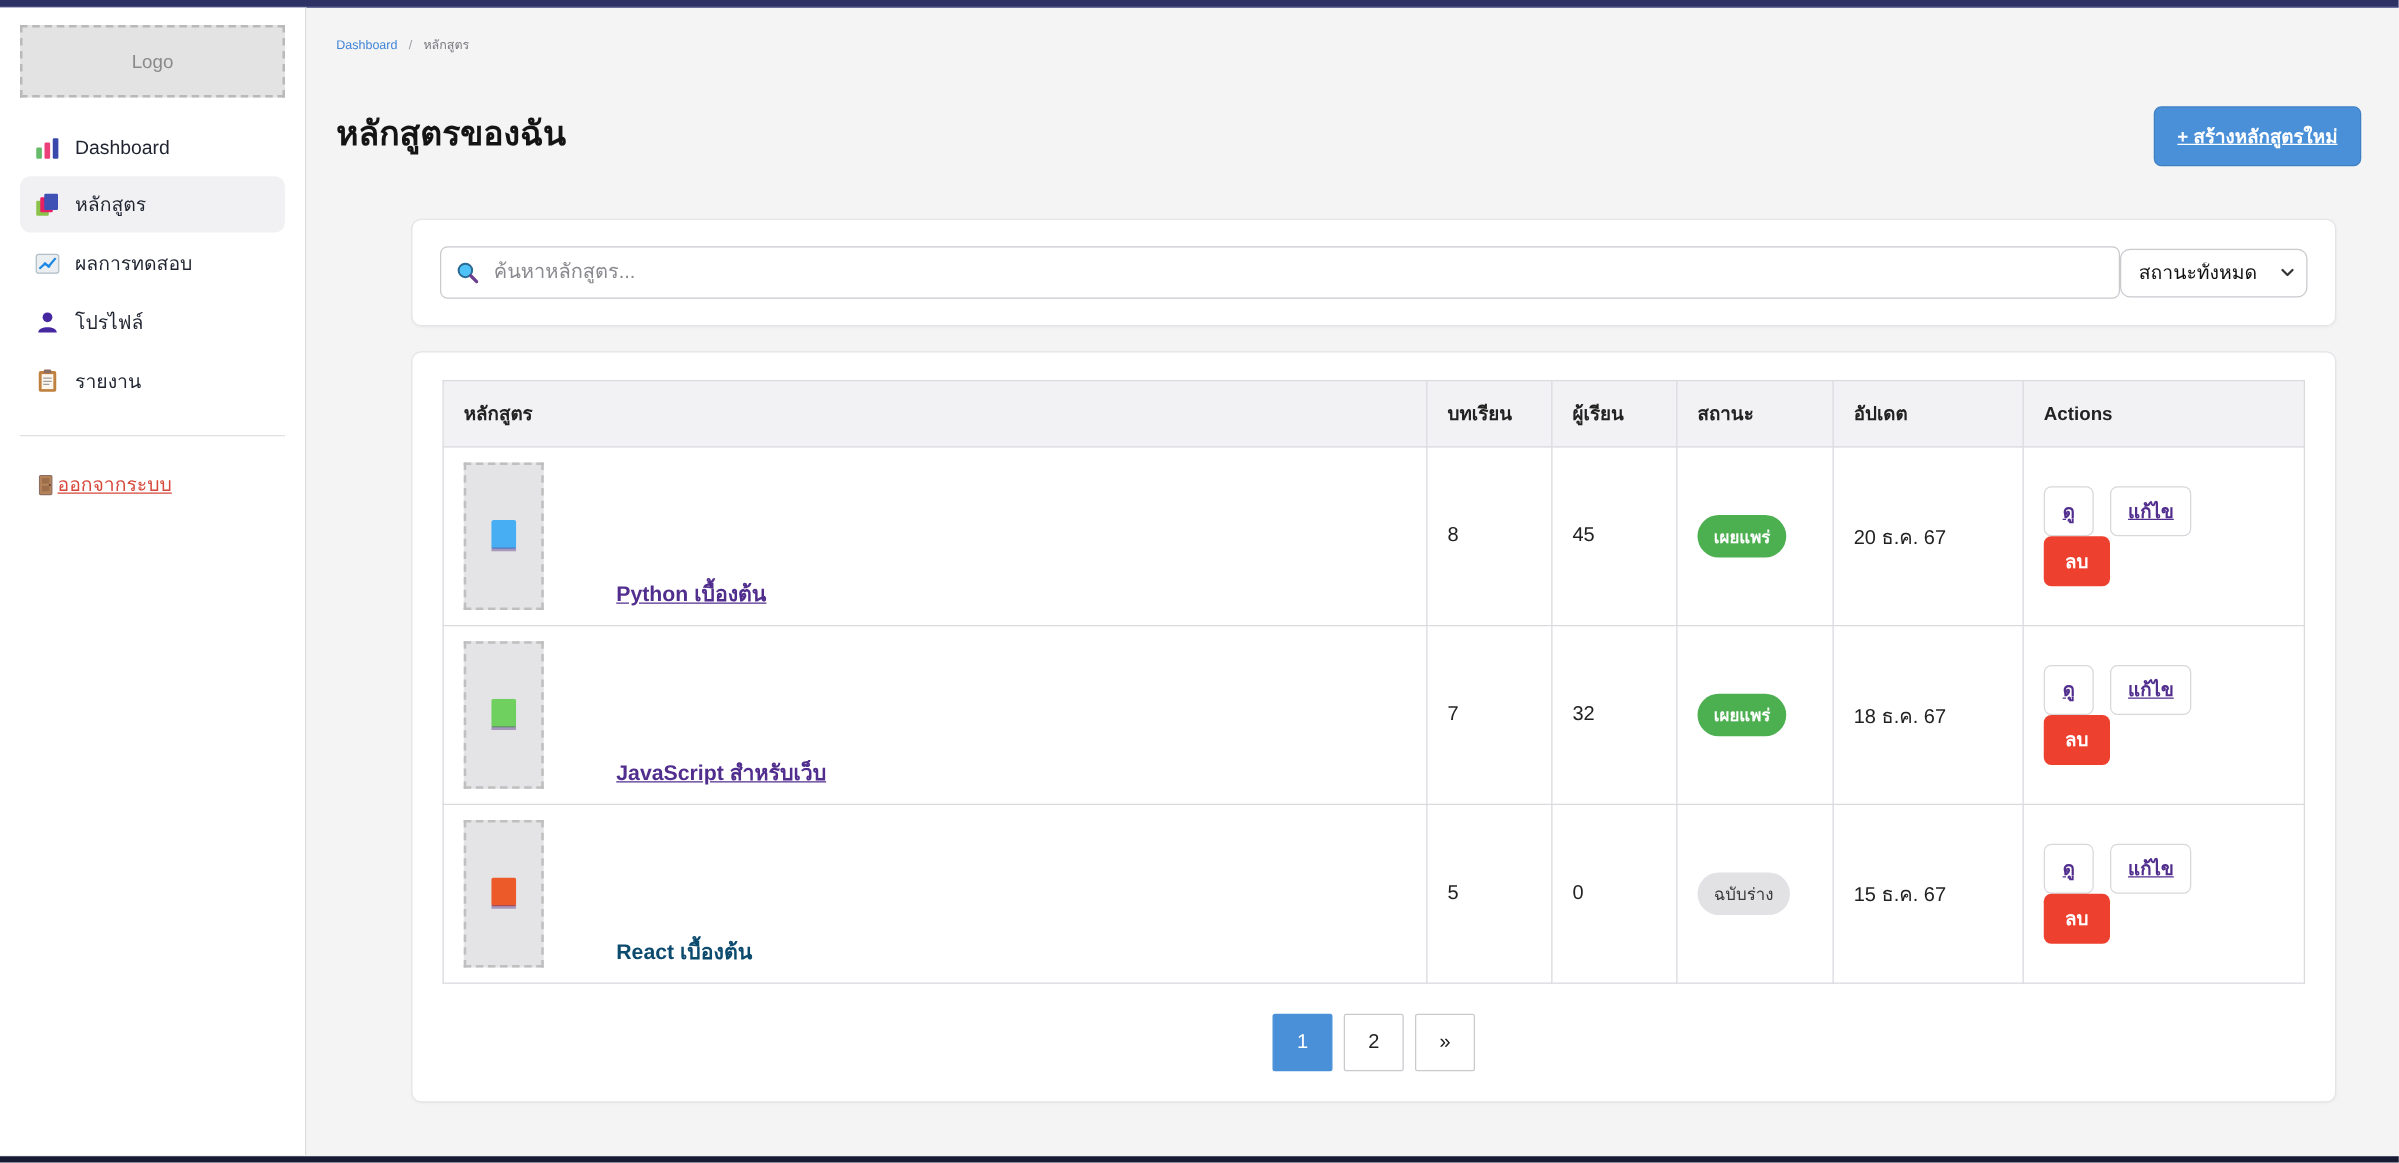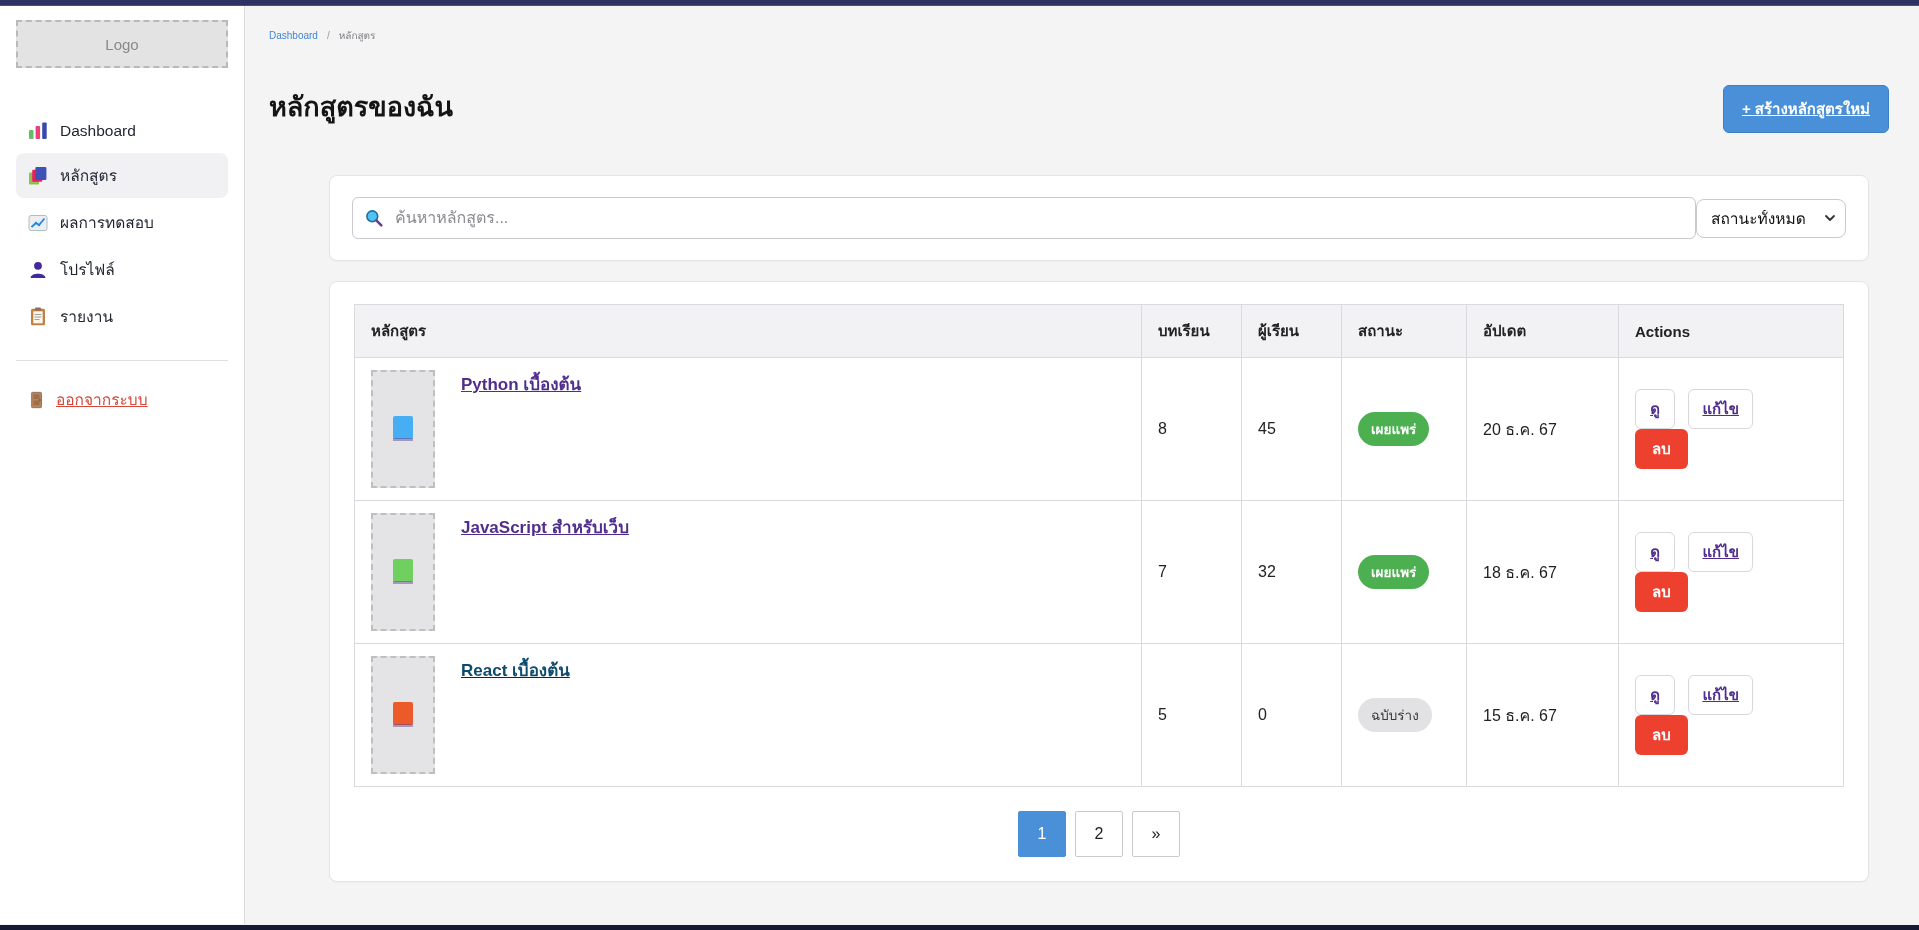--- a/index.html
+++ b/index.html
@@ -13,29 +13,29 @@
     width:1919px;height:930px;overflow:hidden;
     font-family:"Liberation Sans","DejaVu Sans",sans-serif;
     background:#f4f4f5;color:#222;
   }
   .topbar{height:6px;background:var(--topbar);border-bottom:1px solid #484d85;}
   .bottombar{position:fixed;left:0;bottom:0;width:1919px;height:5px;background:var(--bottombar);}
   .frame{display:flex;height:918px;}
 
   
   .sidebar{width:245px;min-width:245px;background:#fff;border-right:1px solid #dcdcdc;padding:14px 16px;}
-  .logo-box{height:48px;border:2px dashed #b9b9b9;background:#e3e3e3;color:#8a8a8a;
-    display:flex;align-items:center;justify-content:center;font-size:15px;margin-bottom:42px;}
+  .logo-box{height:58px;border:2px dashed #b9b9b9;background:#e3e3e3;color:#8a8a8a;
+    display:flex;align-items:center;justify-content:center;font-size:15px;margin-bottom:20px;}
   .nav{display:flex;flex-direction:column;}
   .nav-item{display:flex;align-items:center;gap:12px;padding:10px 12px;margin:1px 0;border-radius:8px;
     font-size:15.5px;color:#1f2430;cursor:pointer;}
   .nav-item.active{background:#f1f1f4;}
   .nav-icon{width:20px;height:20px;display:inline-flex;flex:0 0 auto;}
   .sidebar-divider{border:none;border-top:1px solid #e0e0e0;margin:20px 0 26px;}
-  .logout{display:inline-flex;align-items:center;gap:10px;margin-left:12px;color:var(--red-logout);
+  .logout{display:inline-flex;align-items:center;margin-left:12px;color:var(--red-logout);
     font-size:15.5px;text-decoration:underline;cursor:pointer;}
   .logout .nav-icon{width:18px;height:18px;}
 
   
   .main{flex:1;padding:14px 30px 0 24px;overflow:hidden;}
   .breadcrumb{font-size:10px;color:#7a7a80;margin:8px 0 42px;}
   .breadcrumb .bc-home{color:var(--link-blue);text-decoration:none;cursor:pointer;}
   .breadcrumb .sep{margin:0 9px;color:#9a9aa0;}
   .title-row{display:flex;justify-content:space-between;align-items:flex-start;margin-bottom:42px;}
   .page-title{font-size:27px;font-weight:bold;margin:0;color:#141414;}
@@ -58,21 +58,21 @@
     font-size:15.5px;border:1px solid #c9c9ce;border-radius:8px;background:#fff;color:#111;
     font-family:inherit;cursor:pointer;}
   .chevron{position:absolute;right:9px;top:50%;transform:translateY(-50%);pointer-events:none;display:inline-flex;}
 
   
   .table-card{padding:22px 24px 24px;}
   table{width:100%;border-collapse:collapse;table-layout:fixed;}
   th,td{border:1px solid #d9d9de;}
   th{background:#f2f2f4;text-align:left;font-size:15px;font-weight:bold;color:#222;padding:14px 16px;}
   td{padding:12px 16px;font-size:16px;vertical-align:middle;}
-  .course-inner{display:flex;align-items:flex-start;gap:26px;text-decoration:underline;}
+  .course-inner{display:flex;align-items:flex-end;gap:58px;}
   .thumb-box{width:64px;height:118px;background:#e4e4e6;border:2px dashed #bfbfbf;
     display:flex;align-items:center;justify-content:center;flex:0 0 auto;}
   .thumb-book{display:inline-flex;}
   .course-link{font-size:17px;font-weight:bold;color:var(--purple);text-decoration:underline;cursor:pointer;}
   .course-link.plain{color:#0c4a6e;text-decoration:none;cursor:default;}
   .badge{display:inline-block;padding:6px 13px;border-radius:999px;font-size:13.5px;white-space:nowrap;}
   .badge.published{background:var(--green);color:#fff;font-weight:bold;}
   .badge.draft{background:var(--draft-bg);color:#3a3a3a;}
   .cell-actions button{height:40px;border-radius:6px;margin-right:9px;cursor:pointer;font-size:15px;
     font-family:inherit;vertical-align:middle;}

